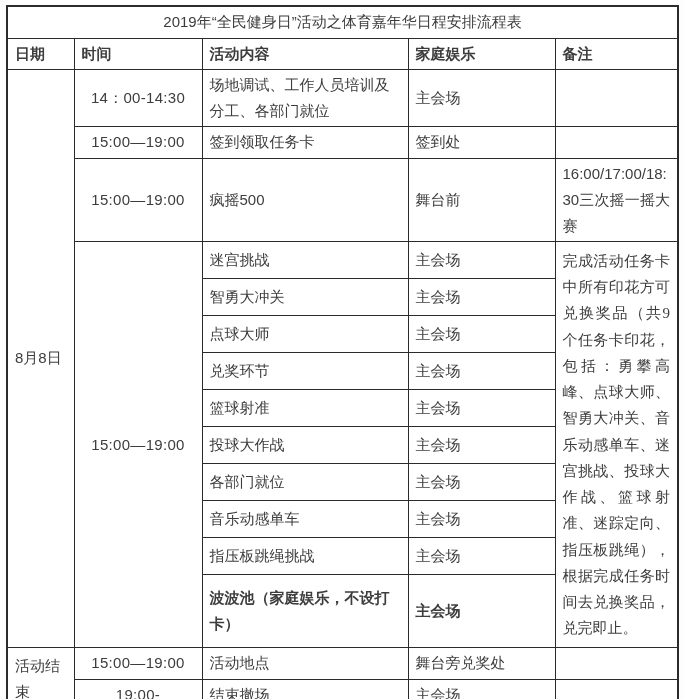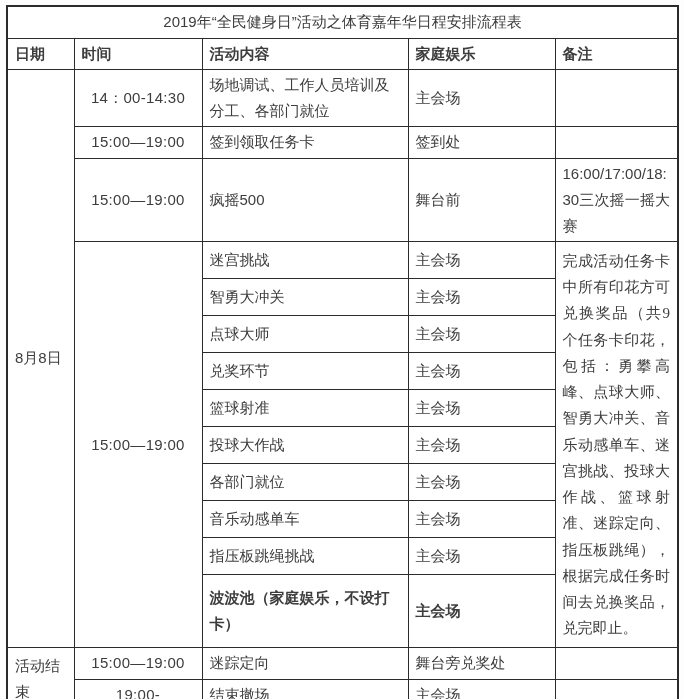--- a/index.html
+++ b/index.html
@@ -170,21 +170,21 @@
     </tr>
 
     <tr class="r12">
       <td class="activity-cell">波波池（家庭娱乐，不设打卡）</td>
       <td>主会场</td>
     </tr>
 
     <tr class="r13">
       <td rowspan="2">活动结束</td>
       <td class="time-cell">15:00—19:00</td>
-      <td class="activity-cell">迷踪定向</td>
+      <td class="activity-cell">活动地点</td>
       <td>舞台旁兑奖处</td>
       <td class="note-cell"></td>
     </tr>
 
     <tr class="r14">
       <td class="time-cell">19:00-</td>
       <td class="activity-cell">结束撤场</td>
       <td>主会场</td>
       <td class="note-cell"></td>
     </tr>

